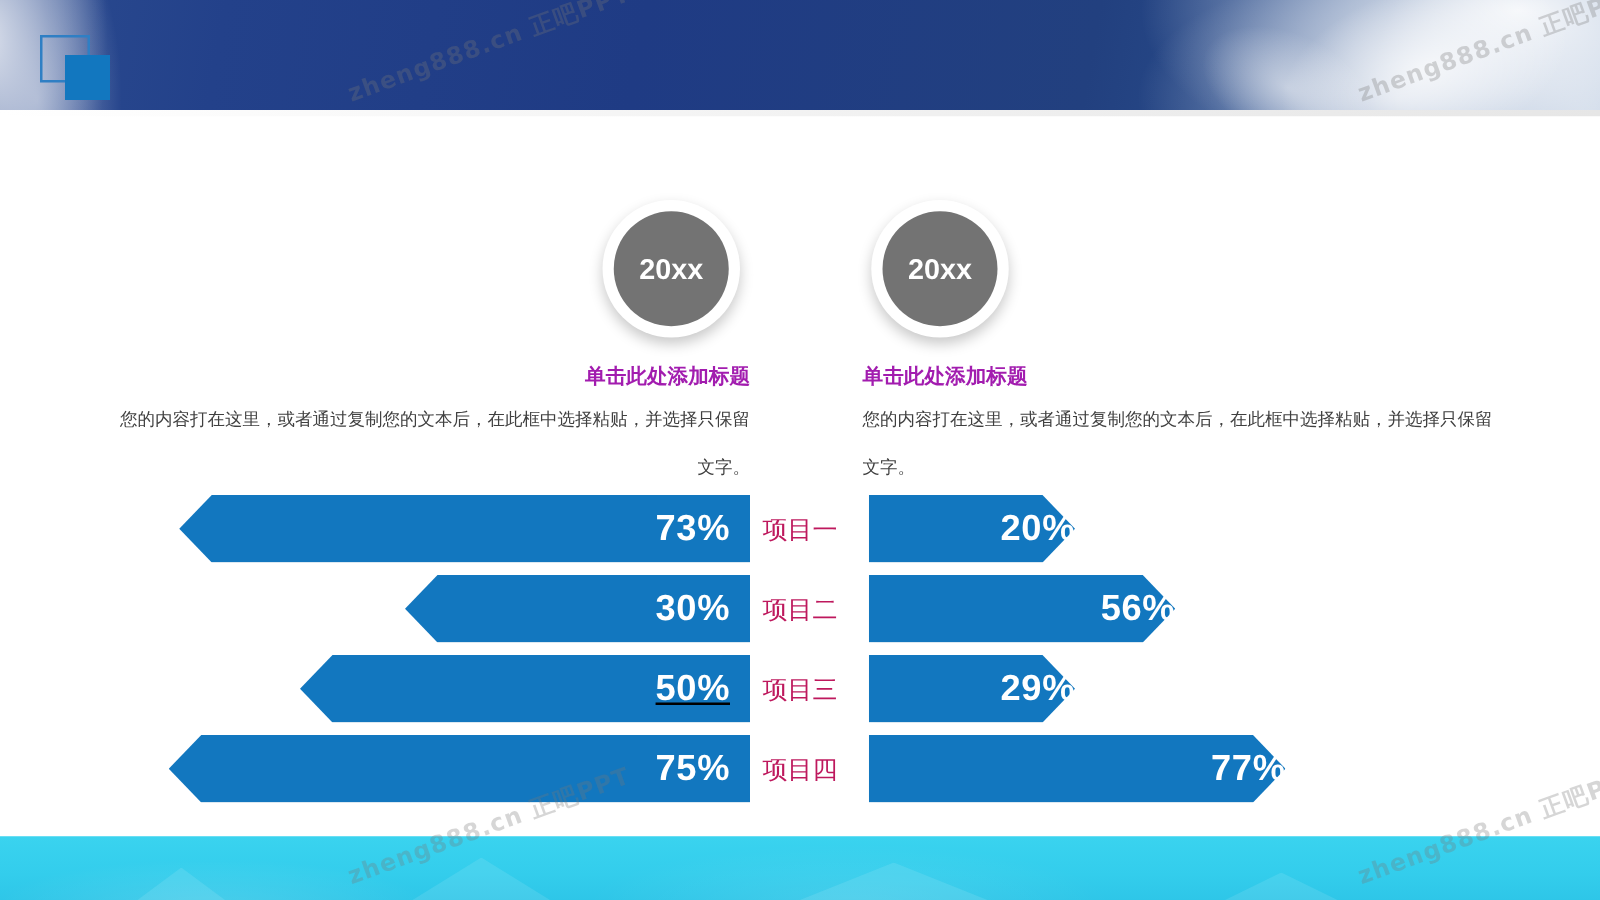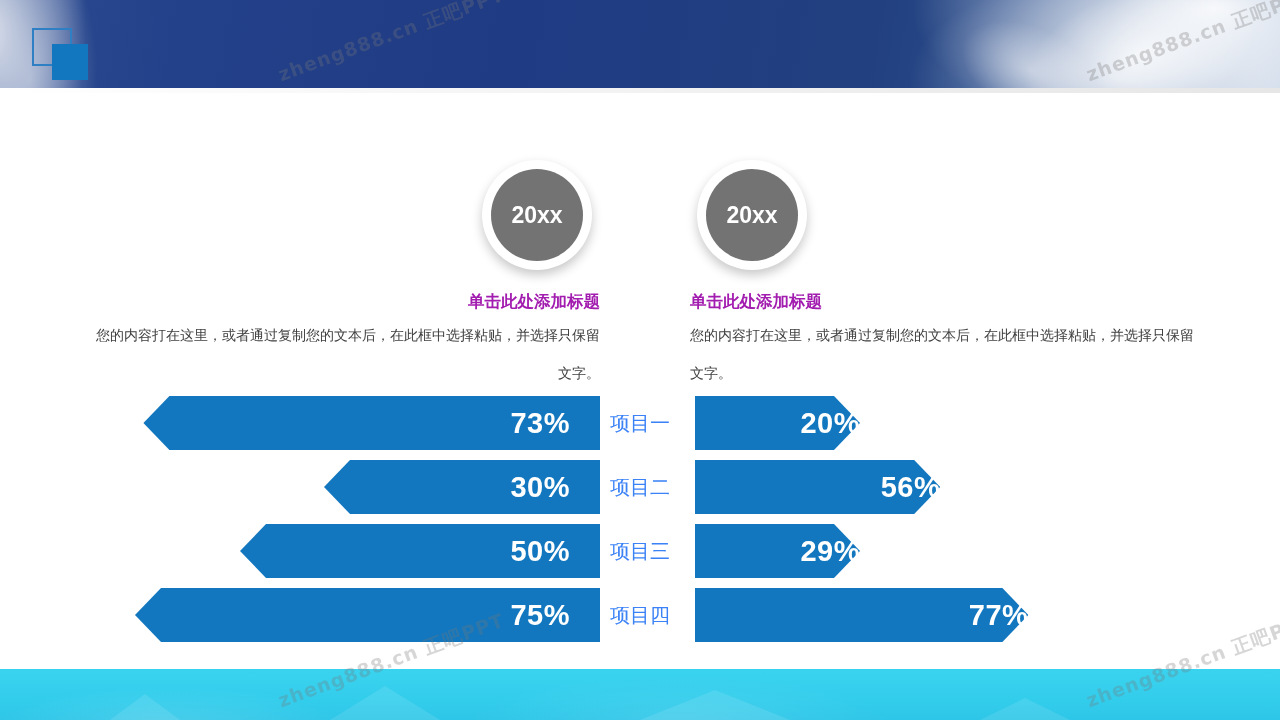--- a/index.html
+++ b/index.html
@@ -157,21 +157,21 @@
     background: #1277bf;
     filter: drop-shadow(3px 5px 5px rgba(0,0,0,0.22));
     display: flex;
     align-items: center;
     box-sizing: border-box;
   }
   .bar-left {
     right: 680px;
     clip-path: polygon(26px 0, 100% 0, 100% 100%, 26px 100%, 0 50%);
     justify-content: flex-end;
-    padding-right: 30px;
+    padding-right: 16px;
   }
   .bar-right {
     left: 695px;
     clip-path: polygon(0 0, calc(100% - 26px) 0, 100% 50%, calc(100% - 26px) 100%, 0 100%);
     justify-content: flex-end;
     padding-left: 18px;
   }
   .bar-value {
     color: #ffffff;
     font-size: 29px;
@@ -180,21 +180,21 @@
   }
   .center-label {
     position: absolute;
     left: 600px;
     width: 80px;
     height: 54px;
     display: flex;
     align-items: center;
     justify-content: center;
     font-size: 20px;
-    color: #3b82f6;
+    color: #be185d;
     white-space: nowrap;
   }
 
   
   .footer {
     position: absolute;
     left: 0; top: 669px;
     width: 1280px; height: 51px;
     background:
       radial-gradient(ellipse 260px 60px at 170px 60px, rgba(255,255,255,0.14), rgba(255,255,255,0) 70%),
@@ -268,21 +268,21 @@
       <div class="bar-row" style="top: 64px;">
         <div class="bar bar-left" style="width: 276px;">
           <span class="bar-value">30%</span>
         </div>
         <div class="center-label">项目二</div>
         <div class="bar bar-right" style="width: 245.2px; padding-left: 40px;">
           <span class="bar-value">56%</span>
         </div>
       </div>
       <div class="bar-row" style="top: 128px;">
-        <div class="bar bar-left" style="width: 360px;">
+        <div class="bar bar-left" style="width: 360px; text-decoration: underline;">
           <span class="bar-value">50%</span>
         </div>
         <div class="center-label">项目三</div>
         <div class="bar bar-right" style="width: 165px;">
           <span class="bar-value">29%</span>
         </div>
       </div>
       <div class="bar-row" style="top: 192px;">
         <div class="bar bar-left" style="width: 465px;">
           <span class="bar-value">75%</span>

